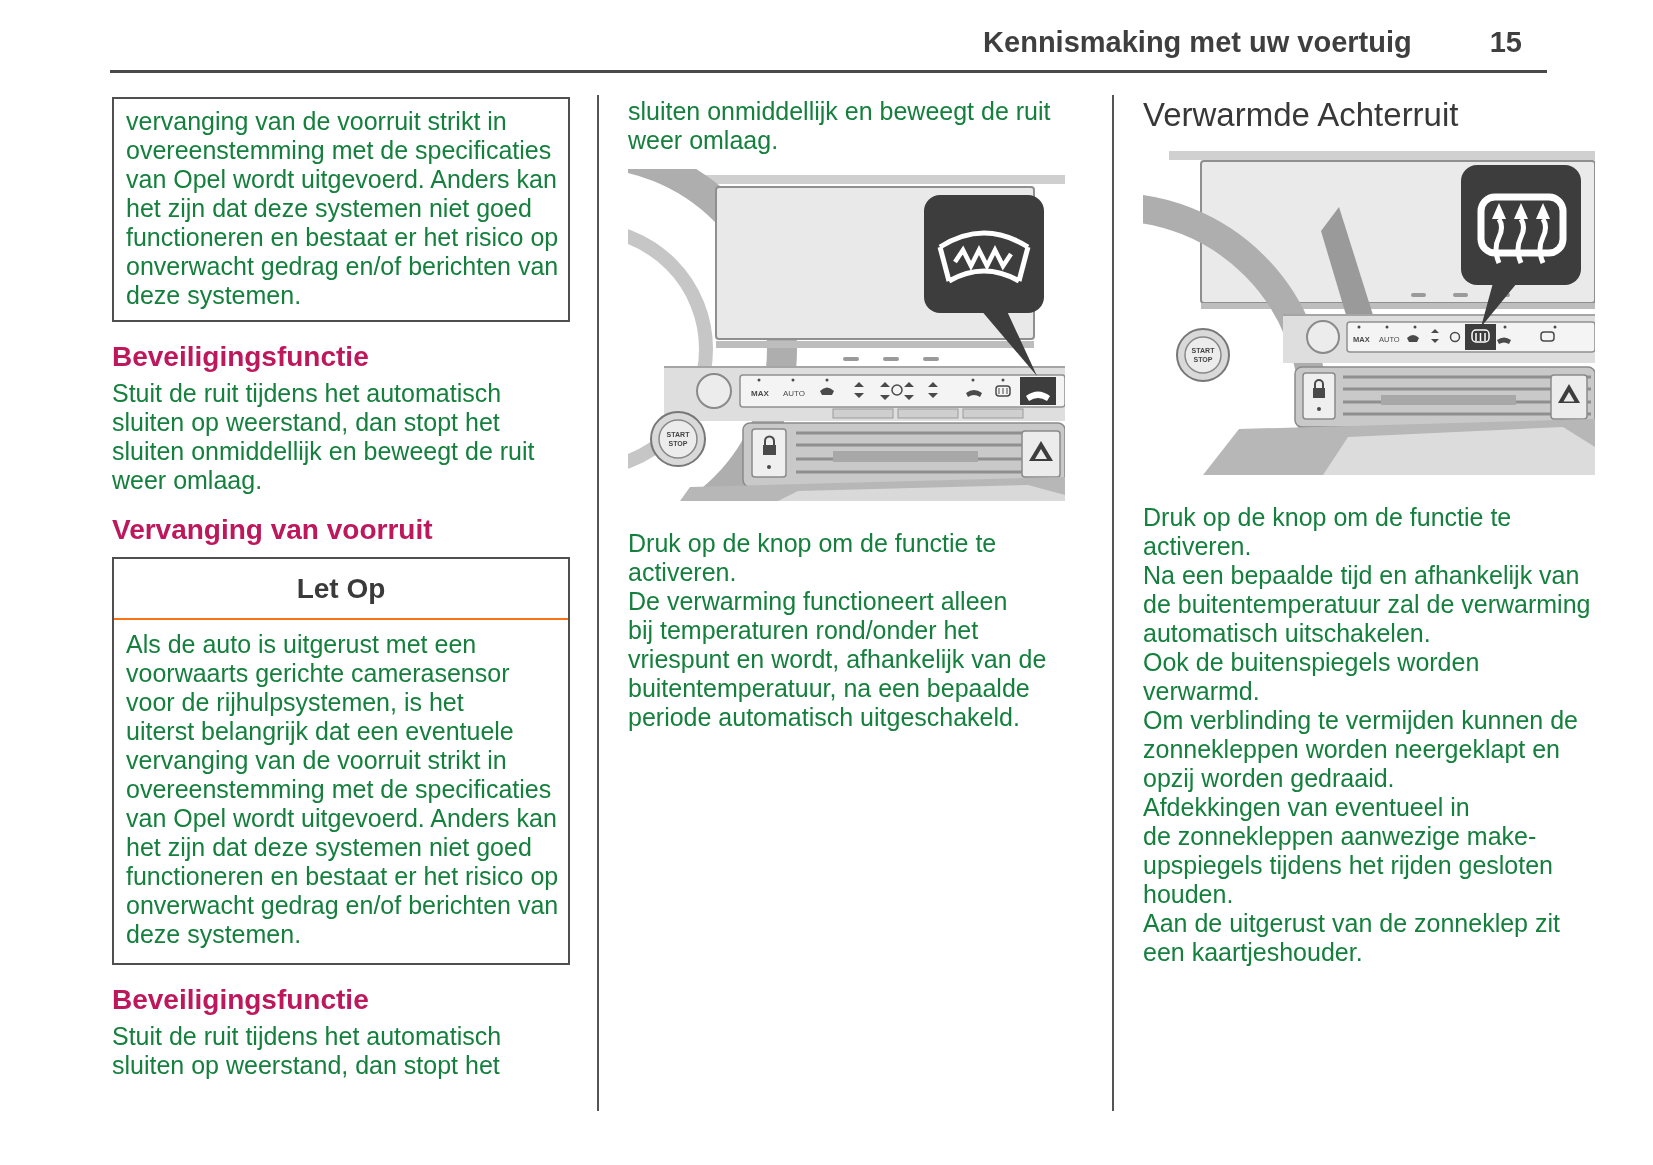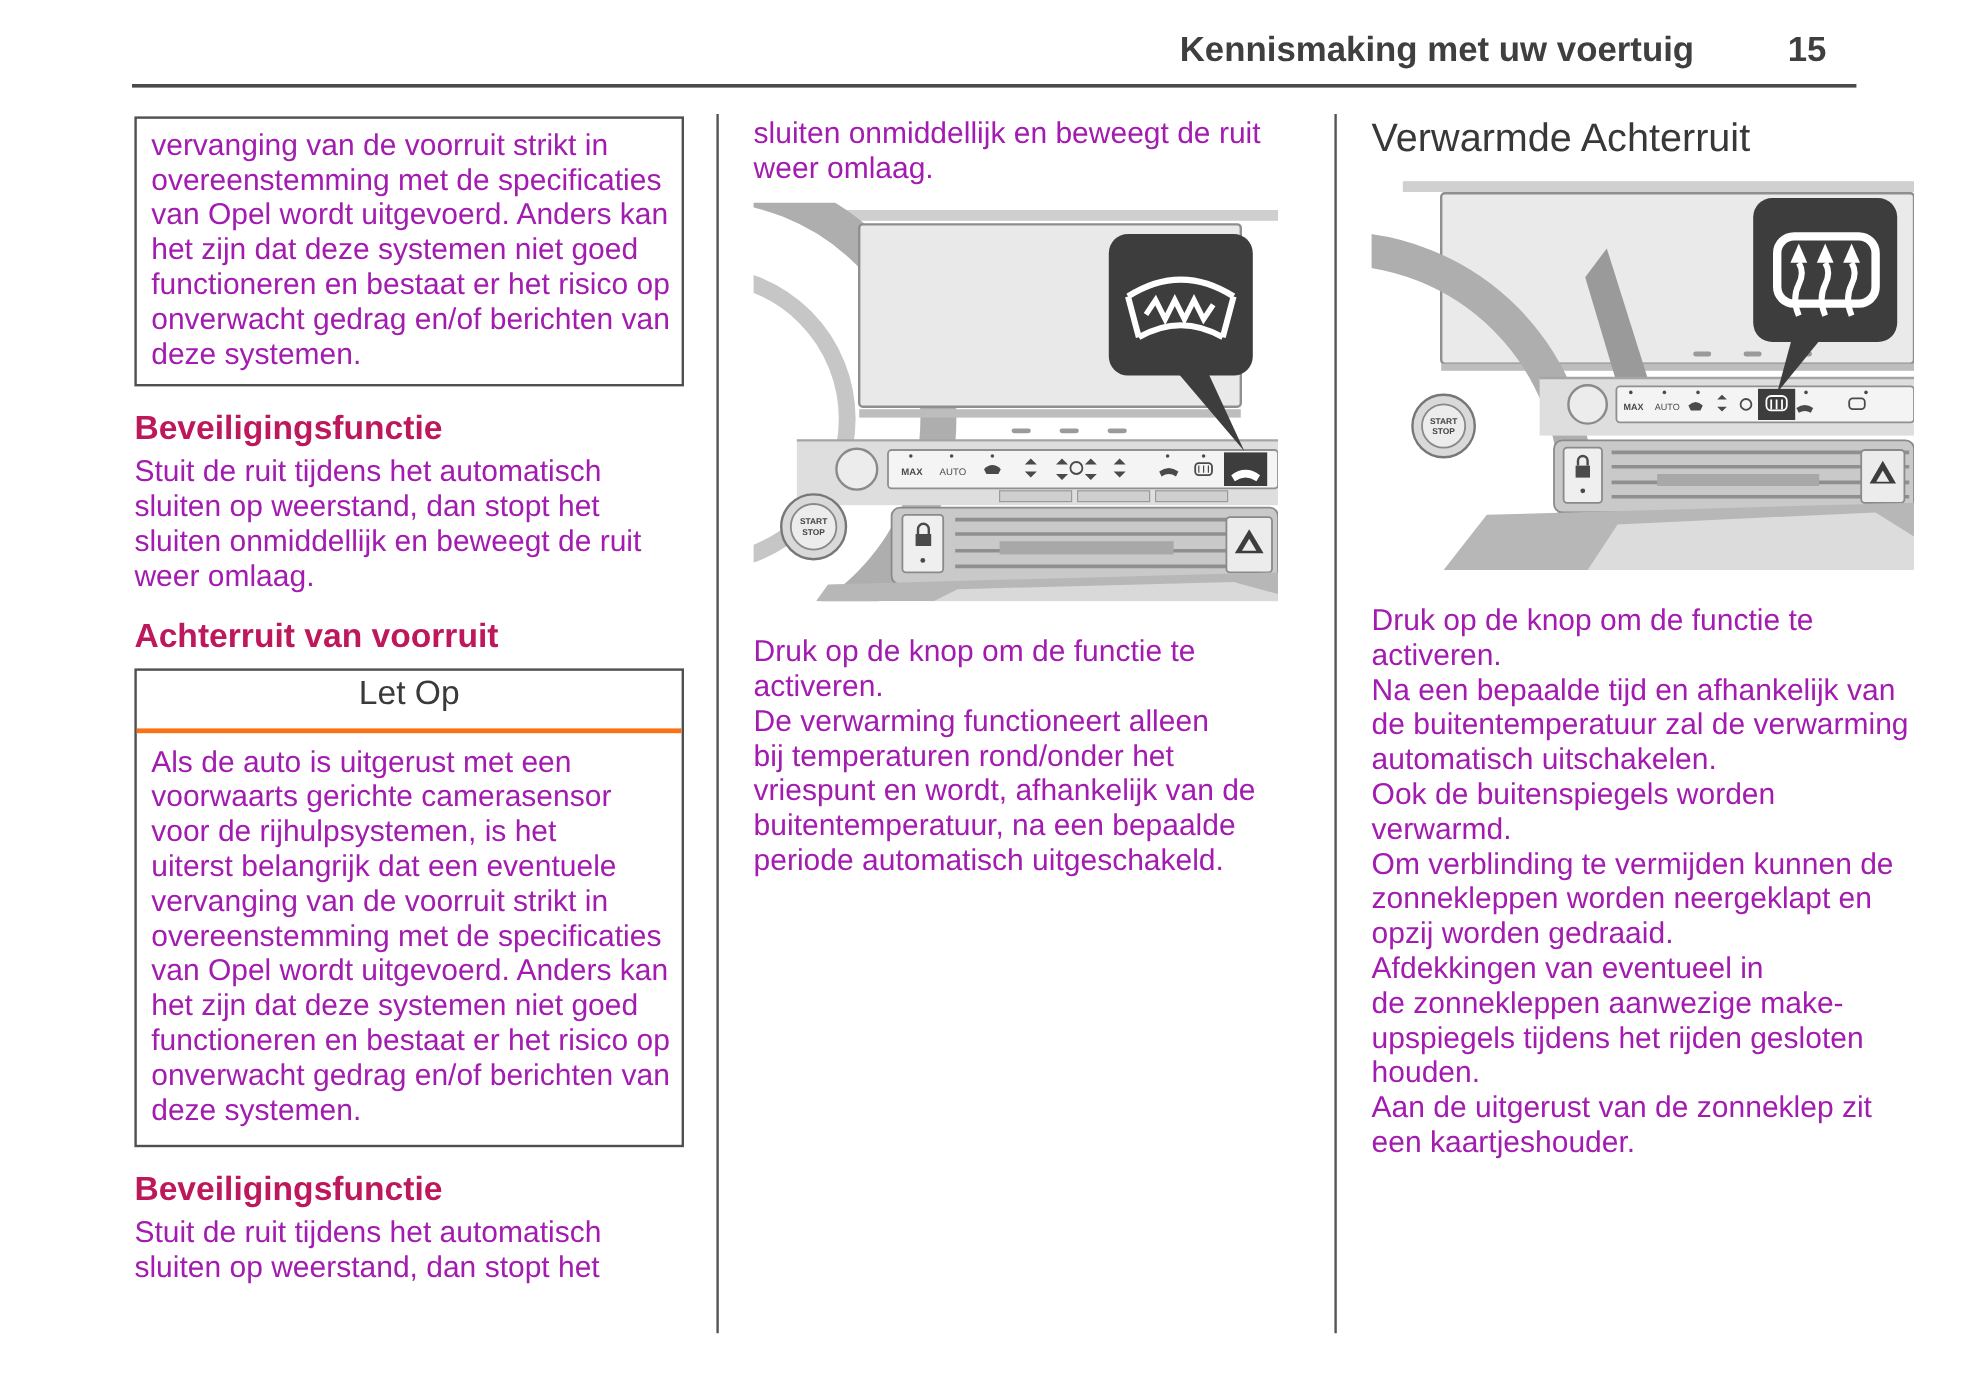--- a/index.html
+++ b/index.html
@@ -13,27 +13,27 @@
     font-size:29px;font-weight:bold;color:#3f3f3f;}
   .hdr-rule{position:absolute;top:70px;left:110px;width:1437px;height:3px;background:#4a4a4a;}
   
   .col{position:absolute;top:97px;}
   #col1{left:112px;width:458px;}
   #col2{left:628px;width:437px;}
   #col3{left:1143px;width:452px;}
   .vdiv{position:absolute;top:95px;height:1016px;width:2px;background:#555;}
   #vdiv1{left:597px;} #vdiv2{left:1112px;}
   
-  .p{font-size:25px;line-height:29px;white-space:pre-line;margin:0;color:#a21caf;}
+  .p{font-size:25px;line-height:29px;white-space:pre-line;margin:0;color:#15803d;}
   .box{border:2px solid #4f4f4f;padding:8px 8px 10px 12px;}
   .h2{font-size:28px;font-weight:bold;margin:20px 0 7px;color:#be185d;line-height:30px;}
   .h1{font-size:33px;font-weight:normal;margin:22px 0 10px;color:#383838;line-height:36px;}
   .h1.first{margin-top:0;}
   .caution{border:2px solid #4f4f4f;margin-top:12px;}
-  .caution-title{font-size:28px;font-weight:400;text-align:center;padding:3px 0 13px;border-bottom:4px solid #f97316;}
+  .caution-title{font-size:28px;font-weight:700;text-align:center;padding:14px 0 13px;border-bottom:2px solid #f97316;}
   .caution-body{padding:10px 8px 14px 12px;}
   .fig{margin:14px 0 28px;}
   .fig svg{display:block;}
 </style>
 </head>
 <body>
 
 <div class="hdr-row">
   <span>Kennismaking met uw voertuig</span>
   <span>15</span>
@@ -51,21 +51,21 @@
 het zijn dat deze systemen niet goed
 functioneren en bestaat er het risico op
 onverwacht gedrag en/of berichten van
 deze systemen.</p>
   </div>
   <div class="h2">Beveiligingsfunctie</div>
   <p class="p">Stuit de ruit tijdens het automatisch
 sluiten op weerstand, dan stopt het
 sluiten onmiddellijk en beweegt de ruit
 weer omlaag.</p>
-  <div class="h2">Achterruit van voorruit</div>
+  <div class="h2">Vervanging van voorruit</div>
   <div class="caution">
     <div class="caution-title">Let Op</div>
     <div class="caution-body">
       <p class="p">Als de auto is uitgerust met een
 voorwaarts gerichte camerasensor
 voor de rijhulpsystemen, is het
 uiterst belangrijk dat een eventuele
 vervanging van de voorruit strikt in
 overeenstemming met de specificaties
 van Opel wordt uitgevoerd. Anders kan

